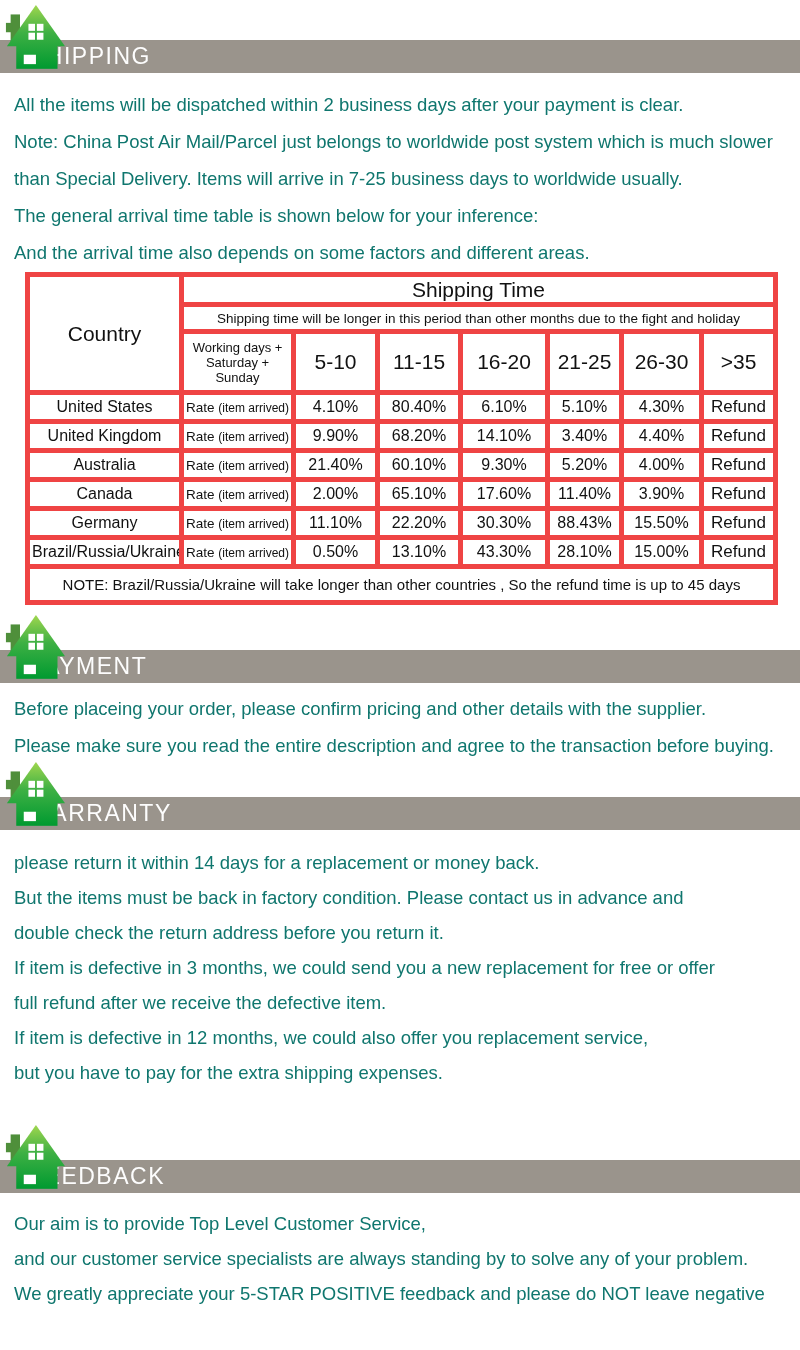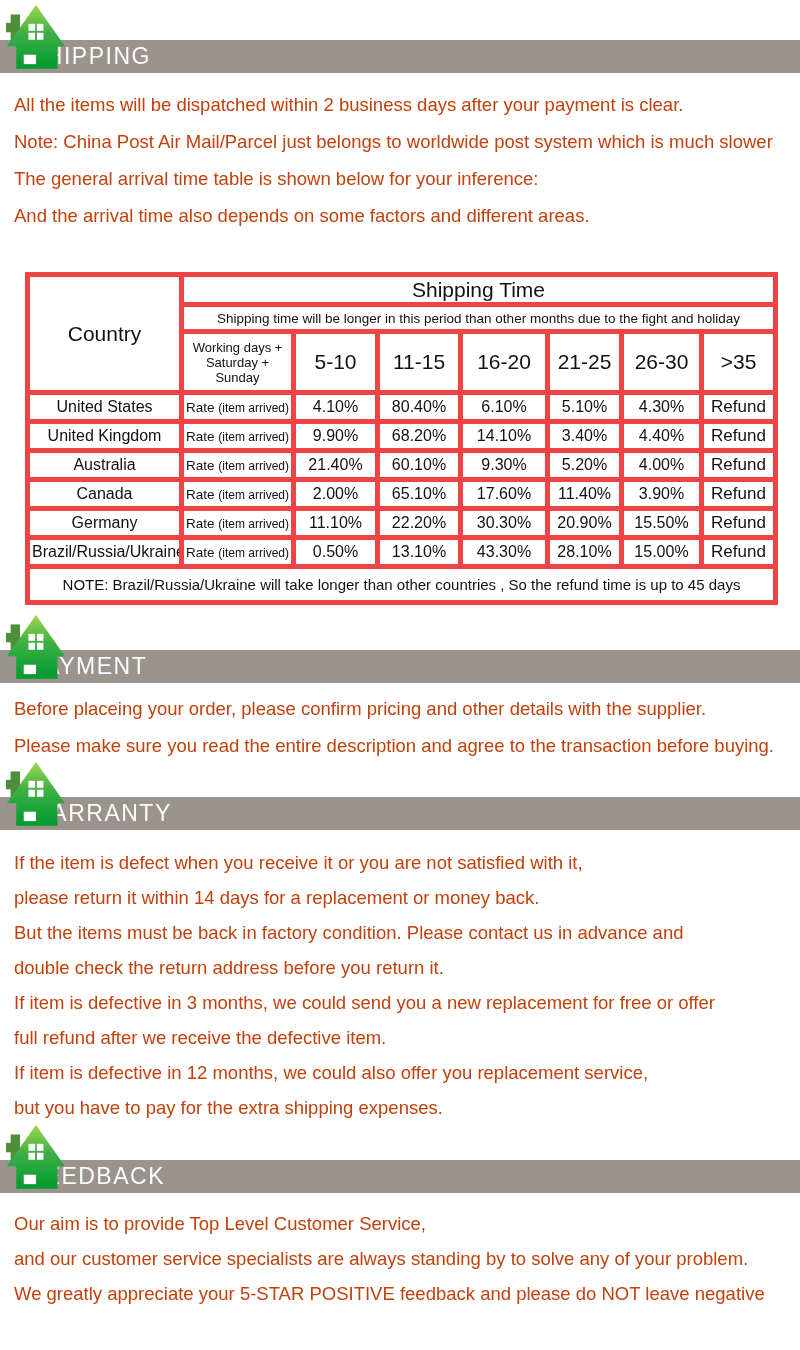--- a/index.html
+++ b/index.html
@@ -17,21 +17,21 @@
     background:#9a948c;
   }
   .banner-label {
     display:block; padding-left:29px; line-height:33px;
     font-size:23px; letter-spacing:1.5px; color:#fdfdfd;
     font-family:"Liberation Sans", sans-serif;
   }
   .house { position:absolute; left:5px; top:2px; width:60px; height:68px; }
 
   
-  .para { left:14px; right:4px; color:#c2410c; }
+  .para { left:14px; right:4px; color:#0f766e; }
   .para p {
     font-size:18.5px; line-height:37px; white-space:nowrap;
     font-family:"Liberation Sans", sans-serif;
   }
   .para.lh35 p { line-height:35px; }
 
   
   table.ship {
     position:absolute; top:272px; left:25px; width:748px;
     border-collapse:collapse; table-layout:fixed;
@@ -86,20 +86,21 @@
         <rect x="25" y="31.5" width="7" height="7.5"></rect>
         <rect x="34" y="31.5" width="7" height="7.5"></rect>
         <rect x="20" y="55" width="13" height="10"></rect>
       </g>
     </svg>
   </div>
 
   <div class="para abs" style="top:86px">
     <p>All the items will be dispatched within 2 business days after your payment is clear.</p>
     <p>Note: China Post Air Mail/Parcel just belongs to worldwide post system which is much slower</p>
+    <p>than Special Delivery. Items will arrive in 7-25 business days to worldwide usually.</p>
     <p>The general arrival time table is shown below for your inference:</p>
     <p>And the arrival time also depends on some factors and different areas.</p>
   </div>
 
   <table class="ship">
     <colgroup>
       <col style="width:154px">
         <col style="width:112px">
         <col style="width:84px">
         <col style="width:83px">
@@ -165,21 +166,21 @@
       <td class="c-val">11.40%</td>
       <td class="c-val">3.90%</td>
       <td class="c-refund">Refund</td>
     </tr>
     <tr class="r-data">
       <td class="c-country">Germany</td>
       <td class="c-rate"><span>Rate</span> <span class="small">(item arrived)</span></td>
       <td class="c-val">11.10%</td>
       <td class="c-val">22.20%</td>
       <td class="c-val">30.30%</td>
-      <td class="c-val">20.90%</td>
+      <td class="c-val">88.43%</td>
       <td class="c-val">15.50%</td>
       <td class="c-refund">Refund</td>
     </tr>
     <tr class="r-data">
       <td class="c-country">Brazil/Russia/Ukraine</td>
       <td class="c-rate"><span>Rate</span> <span class="small">(item arrived)</span></td>
       <td class="c-val">0.50%</td>
       <td class="c-val">13.10%</td>
       <td class="c-val">43.30%</td>
       <td class="c-val">28.10%</td>
@@ -230,21 +231,20 @@
         <rect x="25" y="22" width="7" height="7.5"></rect>
         <rect x="34" y="22" width="7" height="7.5"></rect>
         <rect x="25" y="31.5" width="7" height="7.5"></rect>
         <rect x="34" y="31.5" width="7" height="7.5"></rect>
         <rect x="20" y="55" width="13" height="10"></rect>
       </g>
     </svg>
   </div>
 
   <div class="para lh35 abs" style="top:845px">
-    <p>If the item is defect when you receive it or you are not satisfied with it,</p>
     <p>please return it within 14 days for a replacement or money back.</p>
     <p>But the items must be back in factory condition. Please contact us in advance and</p>
     <p>double check the return address before you return it.</p>
     <p>If item is defective in 3 months, we could send you a new replacement for free or offer</p>
     <p>full refund after we receive the defective item.</p>
     <p>If item is defective in 12 months, we could also offer you replacement service,</p>
     <p>but you have to pay for the extra shipping expenses.</p>
   </div>
 
   <div class="sec-header abs" style="top:1120px">

